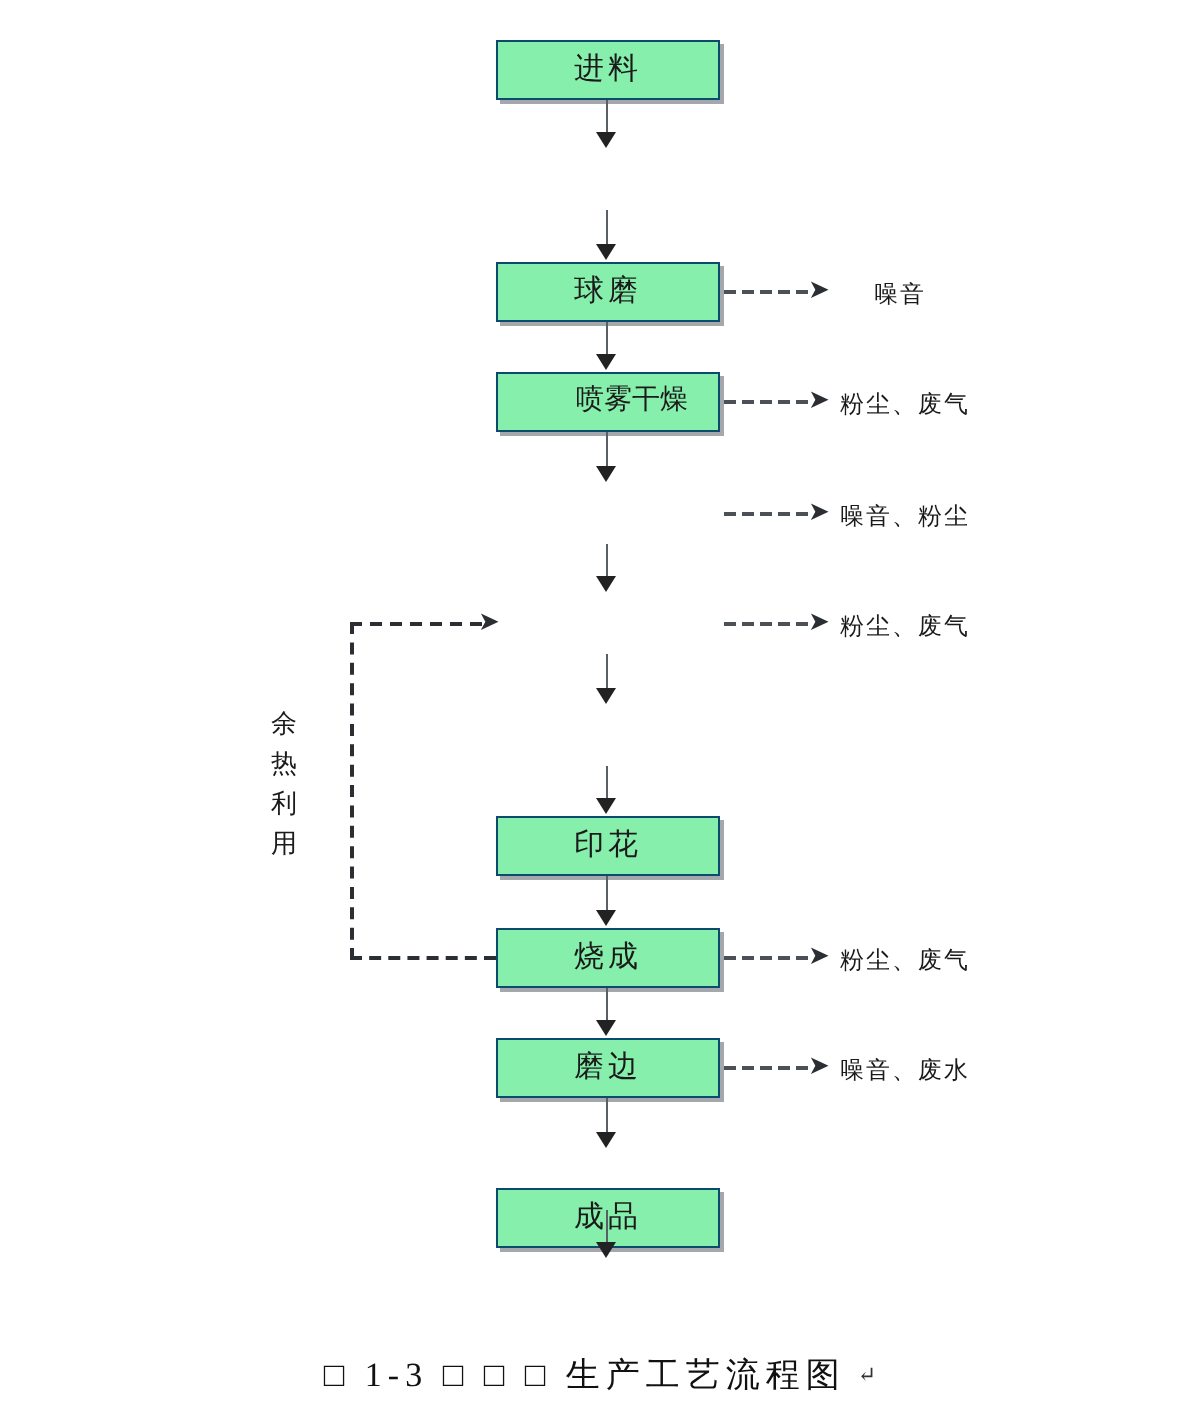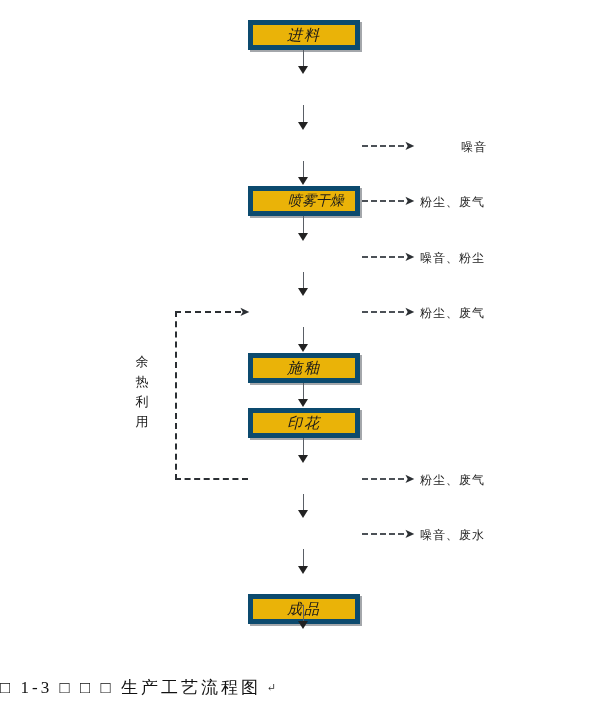--- a/index.html
+++ b/index.html
@@ -24,32 +24,31 @@
     height: 713px;
   }
 
   
   .node {
     position: absolute;
     left: 248px;
     width: 112px;
     height: 30px;
     box-sizing: border-box;
-    background: #eab308;
-    border: 5px solid #0c4a6e;
+    background: #86efac;
+    border: 1px solid #0c4a6e;
     box-shadow: 2px 2px 0 0 rgba(90,95,102,0.55);
     display: flex;
     align-items: center;
     justify-content: center;
     font-size: 15px;
     letter-spacing: 2px;
     line-height: 1;
     color: #1a1a1a;
     white-space: nowrap;
-    font-style: italic;
   }
   .node.narrowtext { letter-spacing: 0px; font-size: 14px; padding-left: 24px; }
 
   
   .vconn {
     position: absolute;
     left: 303px;
     width: 1px;
     background: #5a5f66;
   }
@@ -115,42 +114,45 @@
     color: #1a1a1a;
   }
   .loop-label span { display: block; }
 
   
   .caption {
     position: absolute;
     left: 0;
     top: 676px;
     width: 600px;
+    text-align: center;
     font-size: 17px;
     letter-spacing: 3px;
     white-space: nowrap;
     color: #111111;
   }
   .caption .pilcrow {
     font-size: 11px;
     letter-spacing: 0;
     color: #333;
     vertical-align: 2px;
     padding-left: 6px;
   }
 </style>
 </head>
 <body>
 
 <div id="diagram">
 
   <div class="node" style="top:20px">进料</div>
+  <div class="node" style="top:131px">球磨</div>
   <div class="node narrowtext" style="top:186px">喷雾干燥</div>
-  <div class="node" style="top:353px">施釉</div>
   <div class="node" style="top:408px">印花</div>
+  <div class="node" style="top:464px">烧成</div>
+  <div class="node" style="top:519px">磨边</div>
   <div class="node" style="top:594px">成品</div>
 
   <div class="vconn" style="top:50px;  height:17px"></div>
   <div class="vhead" style="top:66px"></div>
 
   <div class="vconn" style="top:105px; height:18px"></div>
   <div class="vhead" style="top:122px"></div>
 
   <div class="vconn" style="top:161px; height:17px"></div>
   <div class="vhead" style="top:177px"></div>
@@ -174,21 +176,21 @@
   <div class="vhead" style="top:510px"></div>
 
   <div class="vconn" style="top:549px; height:18px"></div>
   <div class="vhead" style="top:566px"></div>
 
   <div class="vconn" style="top:605px; height:17px"></div>
   <div class="vhead" style="top:621px"></div>
 
   <div class="dline" style="left:362px; top:145px; width:42px"></div>
   <div class="dhead" style="left:404px; top:140px">➤</div>
-  <div class="emit-label" style="left:461px; top:139px">噪音</div>
+  <div class="emit-label" style="left:437px; top:139px">噪音</div>
 
   <div class="dline" style="left:362px; top:200px; width:42px"></div>
   <div class="dhead" style="left:404px; top:195px">➤</div>
   <div class="emit-label" style="left:420px; top:194px">粉尘、废气</div>
 
   <div class="dline" style="left:362px; top:256px; width:42px"></div>
   <div class="dhead" style="left:404px; top:251px">➤</div>
   <div class="emit-label" style="left:420px; top:250px">噪音、粉尘</div>
 
   <div class="dline" style="left:362px; top:311px; width:42px"></div>

